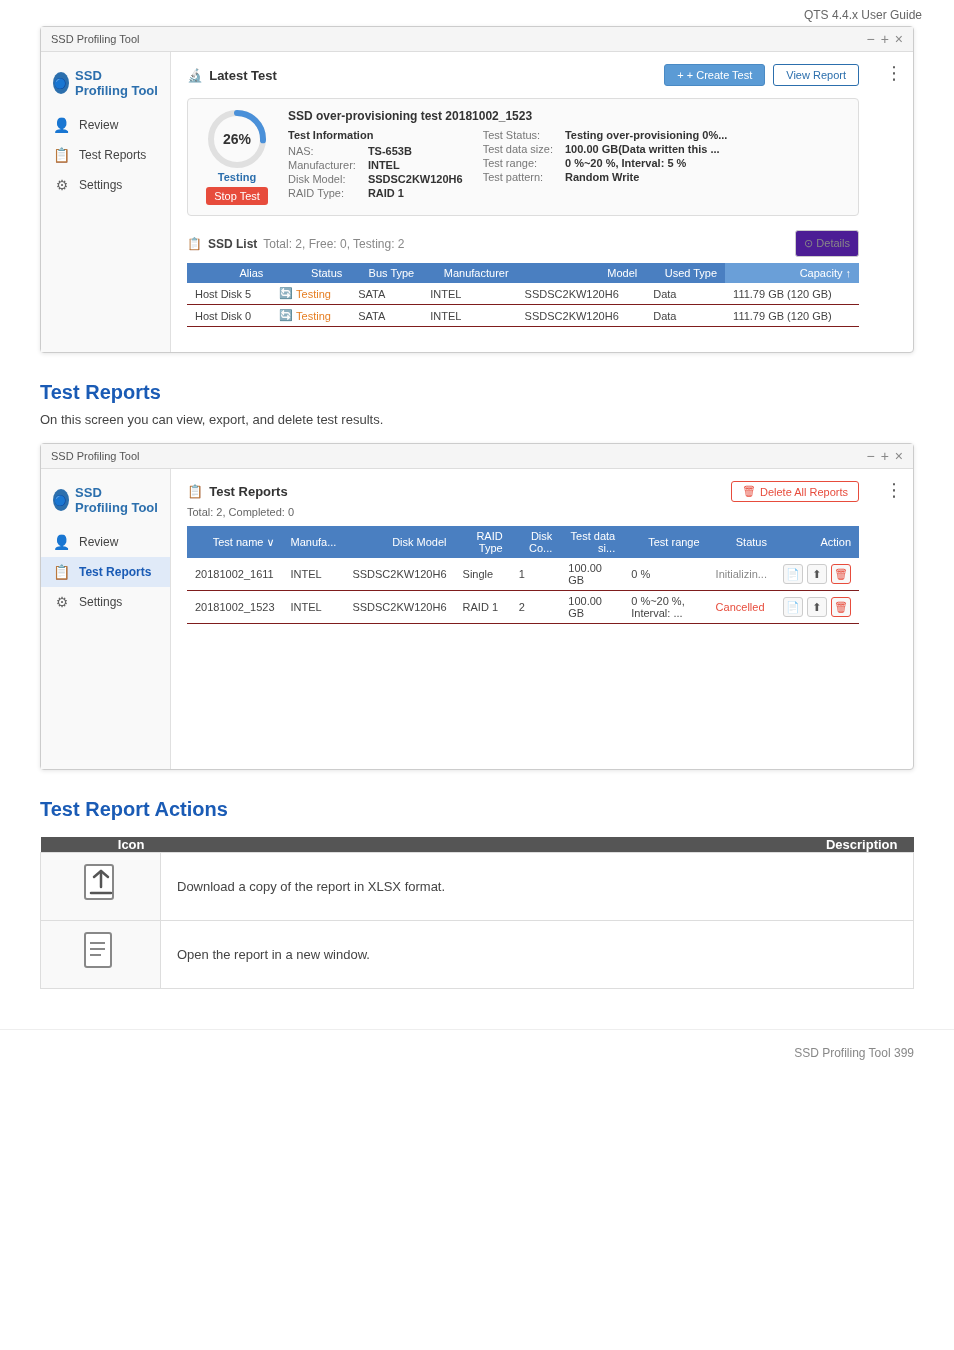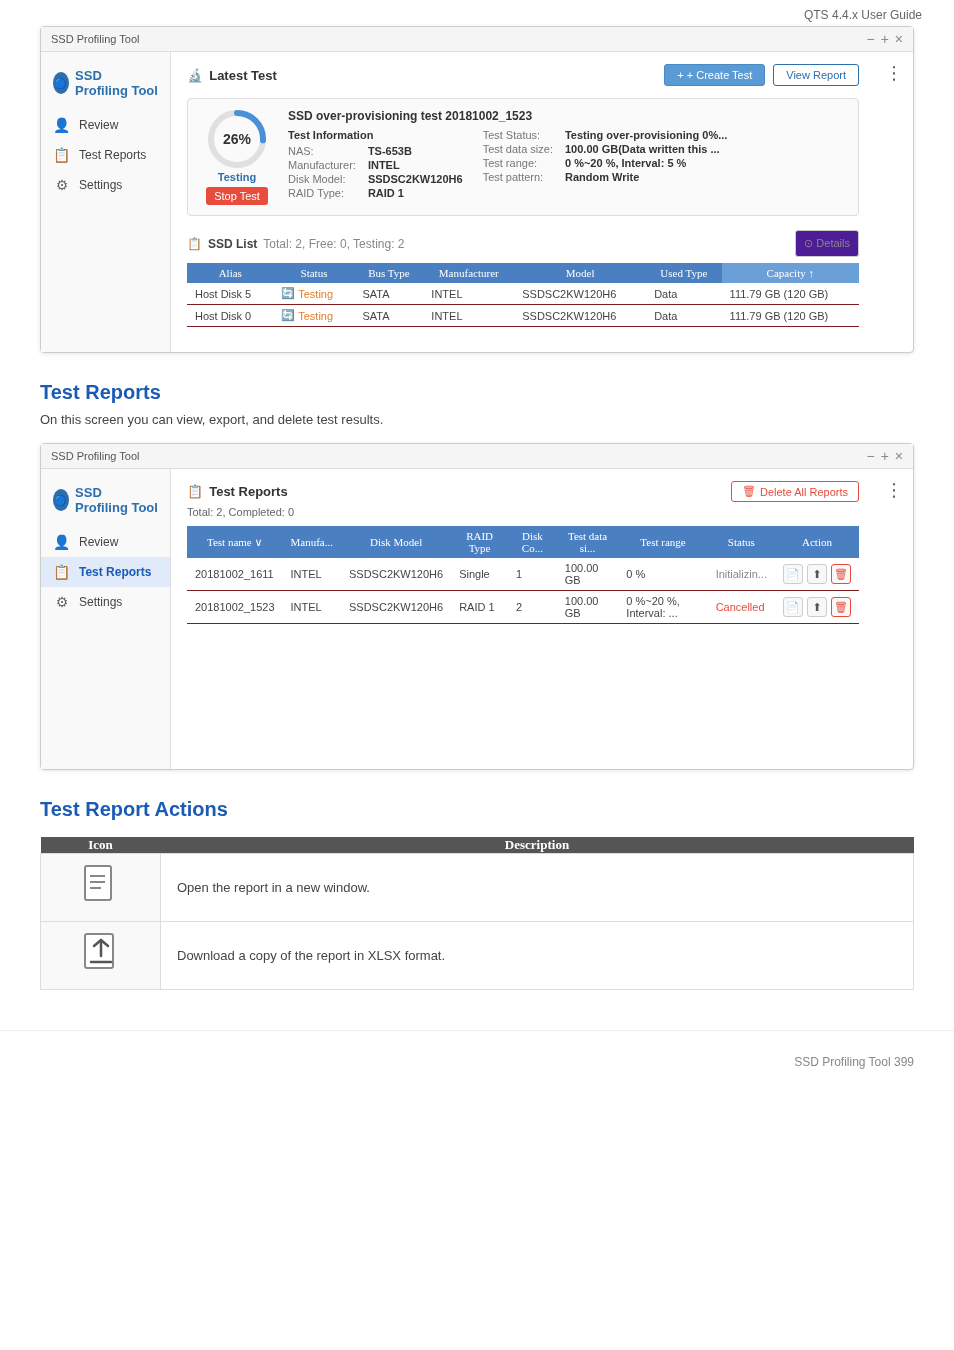--- a/index.html
+++ b/index.html
@@ -285,23 +285,22 @@
     table {
       width: 100%;
       border-collapse: collapse;
       font-size: 11px;
     }
 
     table th {
       background: #4a7fc1;
       color: white;
       padding: 4px 8px;
-      text-align: center;
+      text-align: right;
       font-weight: normal;
-      font-family: Liberation Serif, serif;
     }
 
     table td {
       padding: 4px 8px;
       border-bottom: 1px solid #7f1d1d;
       color: #444;
     }
 
     .status-testing {
       color: #e67e22;
@@ -431,21 +430,21 @@
     .big-icon {
       font-size: 28px;
       color: #555;
     }
 
     
     .page-footer {
       text-align: right;
       font-size: 12px;
       color: #888;
-      padding: 24px 40px;
+      padding: 16px 40px;
       border-top: 1px solid #eee;
     }
 
     .col-highlight {
       background: #6a9fd8 !important;
     }
   </style>
 </head>
 <body>
 
@@ -716,41 +715,41 @@
         <th>Icon</th>
         <th>Description</th>
       </tr>
     </thead>
     <tbody>
       <tr>
         <td class="icon-cell">
           <span class="big-icon">
             
             <svg width="36" height="40" viewBox="0 0 36 40" fill="none" xmlns="http://www.w3.org/2000/svg">
+              <rect x="2" y="2" width="28" height="34" rx="2" fill="white" stroke="#888" stroke-width="2"></rect>
+              <polyline points="18,8 18,24" stroke="#555" stroke-width="2.5" stroke-linecap="round"></polyline>
+              <polyline points="11,14 18,8 25,14" stroke="#555" stroke-width="2.5" stroke-linejoin="round" stroke-linecap="round" fill="none"></polyline>
+              <line x1="8" y1="30" x2="28" y2="30" stroke="#555" stroke-width="2.5" stroke-linecap="round"></line>
+            </svg>
+          </span>
+        </td>
+        <td>Download a copy of the report in XLSX format.</td>
+      </tr>
+      <tr>
+        <td class="icon-cell">
+          <span class="big-icon">
+            
+            <svg width="36" height="40" viewBox="0 0 36 40" fill="none" xmlns="http://www.w3.org/2000/svg">
               <rect x="2" y="2" width="26" height="34" rx="2" fill="white" stroke="#888" stroke-width="2"></rect>
               <line x1="7" y1="12" x2="22" y2="12" stroke="#888" stroke-width="2"></line>
               <line x1="7" y1="18" x2="22" y2="18" stroke="#888" stroke-width="2"></line>
               <line x1="7" y1="24" x2="18" y2="24" stroke="#888" stroke-width="2"></line>
             </svg>
           </span>
         </td>
         <td>Open the report in a new window.</td>
       </tr>
-      <tr>
-        <td class="icon-cell">
-          <span class="big-icon">
-            
-            <svg width="36" height="40" viewBox="0 0 36 40" fill="none" xmlns="http://www.w3.org/2000/svg">
-              <rect x="2" y="2" width="28" height="34" rx="2" fill="white" stroke="#888" stroke-width="2"></rect>
-              <polyline points="18,8 18,24" stroke="#555" stroke-width="2.5" stroke-linecap="round"></polyline>
-              <polyline points="11,14 18,8 25,14" stroke="#555" stroke-width="2.5" stroke-linejoin="round" stroke-linecap="round" fill="none"></polyline>
-              <line x1="8" y1="30" x2="28" y2="30" stroke="#555" stroke-width="2.5" stroke-linecap="round"></line>
-            </svg>
-          </span>
-        </td>
-        <td>Download a copy of the report in XLSX format.</td>
-      </tr>
     </tbody>
   </table>
 
 </div>
 
 <div class="page-footer">SSD Profiling Tool   399</div>
 
 </body></html>

